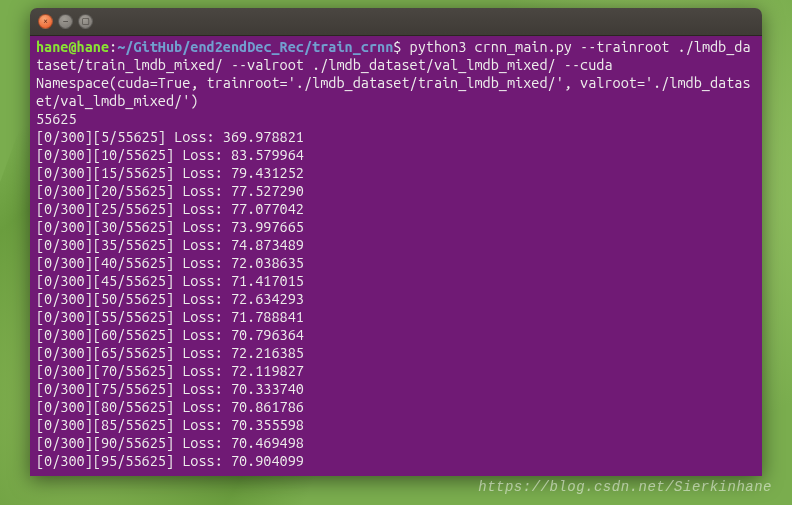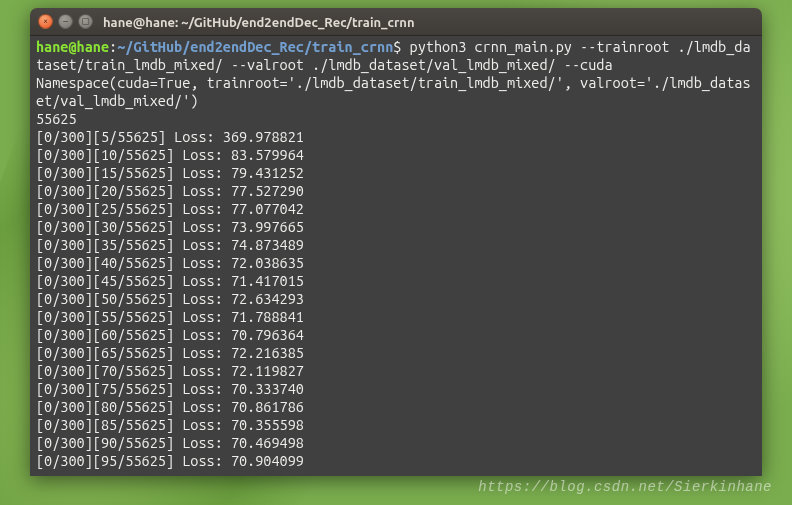--- a/index.html
+++ b/index.html
@@ -81,21 +81,21 @@
     .ctrl-min, .ctrl-max {
       background: radial-gradient(circle at 40% 30%, #a09c95, #787470);
       color: #3a3632;
     }
     .title-text {
       color: #dfdbd2;
       font-size: 13px;
       font-weight: bold;
     }
     .terminal {
-      background: #404040;
+      background: #701a75;
       padding: 2px 6px 4px 6px;
       font-family: "Ubuntu Mono", "DejaVu Sans Mono", monospace;
       font-size: 14.5px;
       line-height: 18px;
       color: #eeeeec;
       min-height: 440px;
       white-space: pre-wrap;
       word-break: break-all;
     }
     .prompt-user {
@@ -128,21 +128,20 @@
 
 <div class="desktop-bg"></div>
 
 <div class="window">
   <div class="titlebar">
     <div class="window-controls">
       <div class="ctrl-btn ctrl-close">×</div>
       <div class="ctrl-btn ctrl-min">‒</div>
       <div class="ctrl-btn ctrl-max">▢</div>
     </div>
-    <div class="title-text">hane@hane: ~/GitHub/end2endDec_Rec/train_crnn</div>
   </div>
   <div class="terminal"><span class="prompt-user">hane@hane</span><span class="prompt-dollar">:</span><span class="prompt-path">~/GitHub/end2endDec_Rec/train_crnn</span><span class="prompt-dollar">$</span><span class="cmd-text"> python3 crnn_main.py --trainroot ./lmdb_dataset/train_lmdb_mixed/ --valroot ./lmdb_dataset/val_lmdb_mixed/ --cuda</span>
 <span id="output-container">Namespace(cuda=True, trainroot='./lmdb_dataset/train_lmdb_mixed/', valroot='./lmdb_dataset/val_lmdb_mixed/')
 55625
 [0/300][5/55625] Loss: 369.978821
 [0/300][10/55625] Loss: 83.579964
 [0/300][15/55625] Loss: 79.431252
 [0/300][20/55625] Loss: 77.527290
 [0/300][25/55625] Loss: 77.077042
 [0/300][30/55625] Loss: 73.997665

